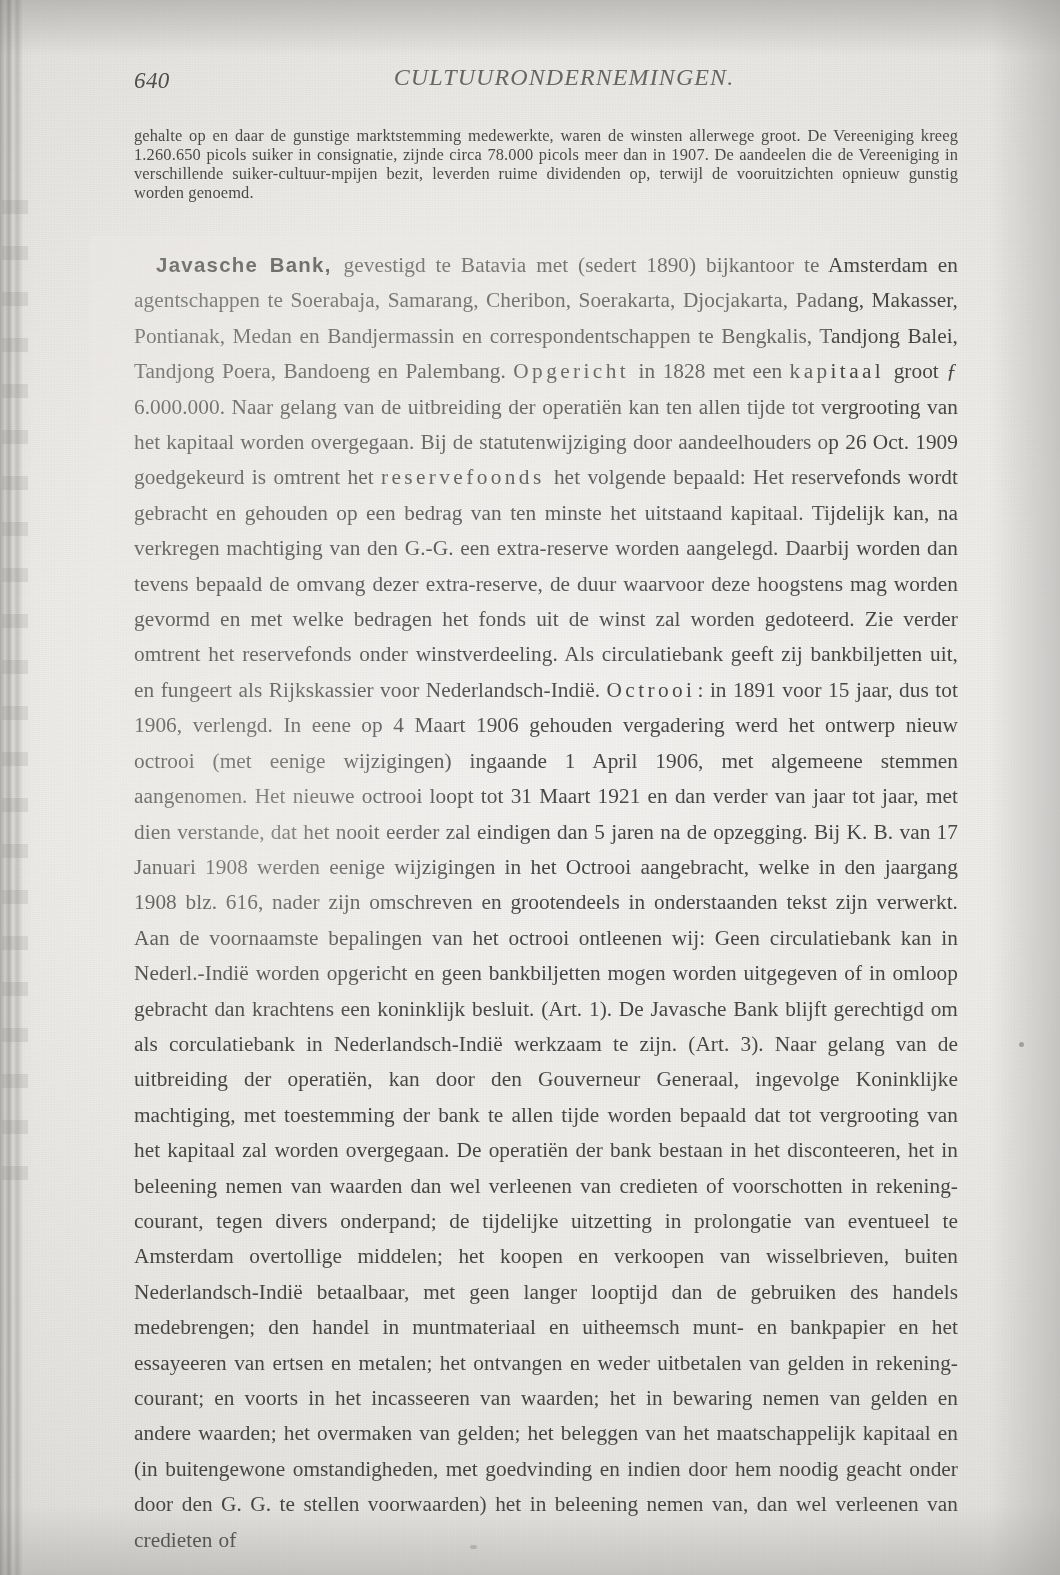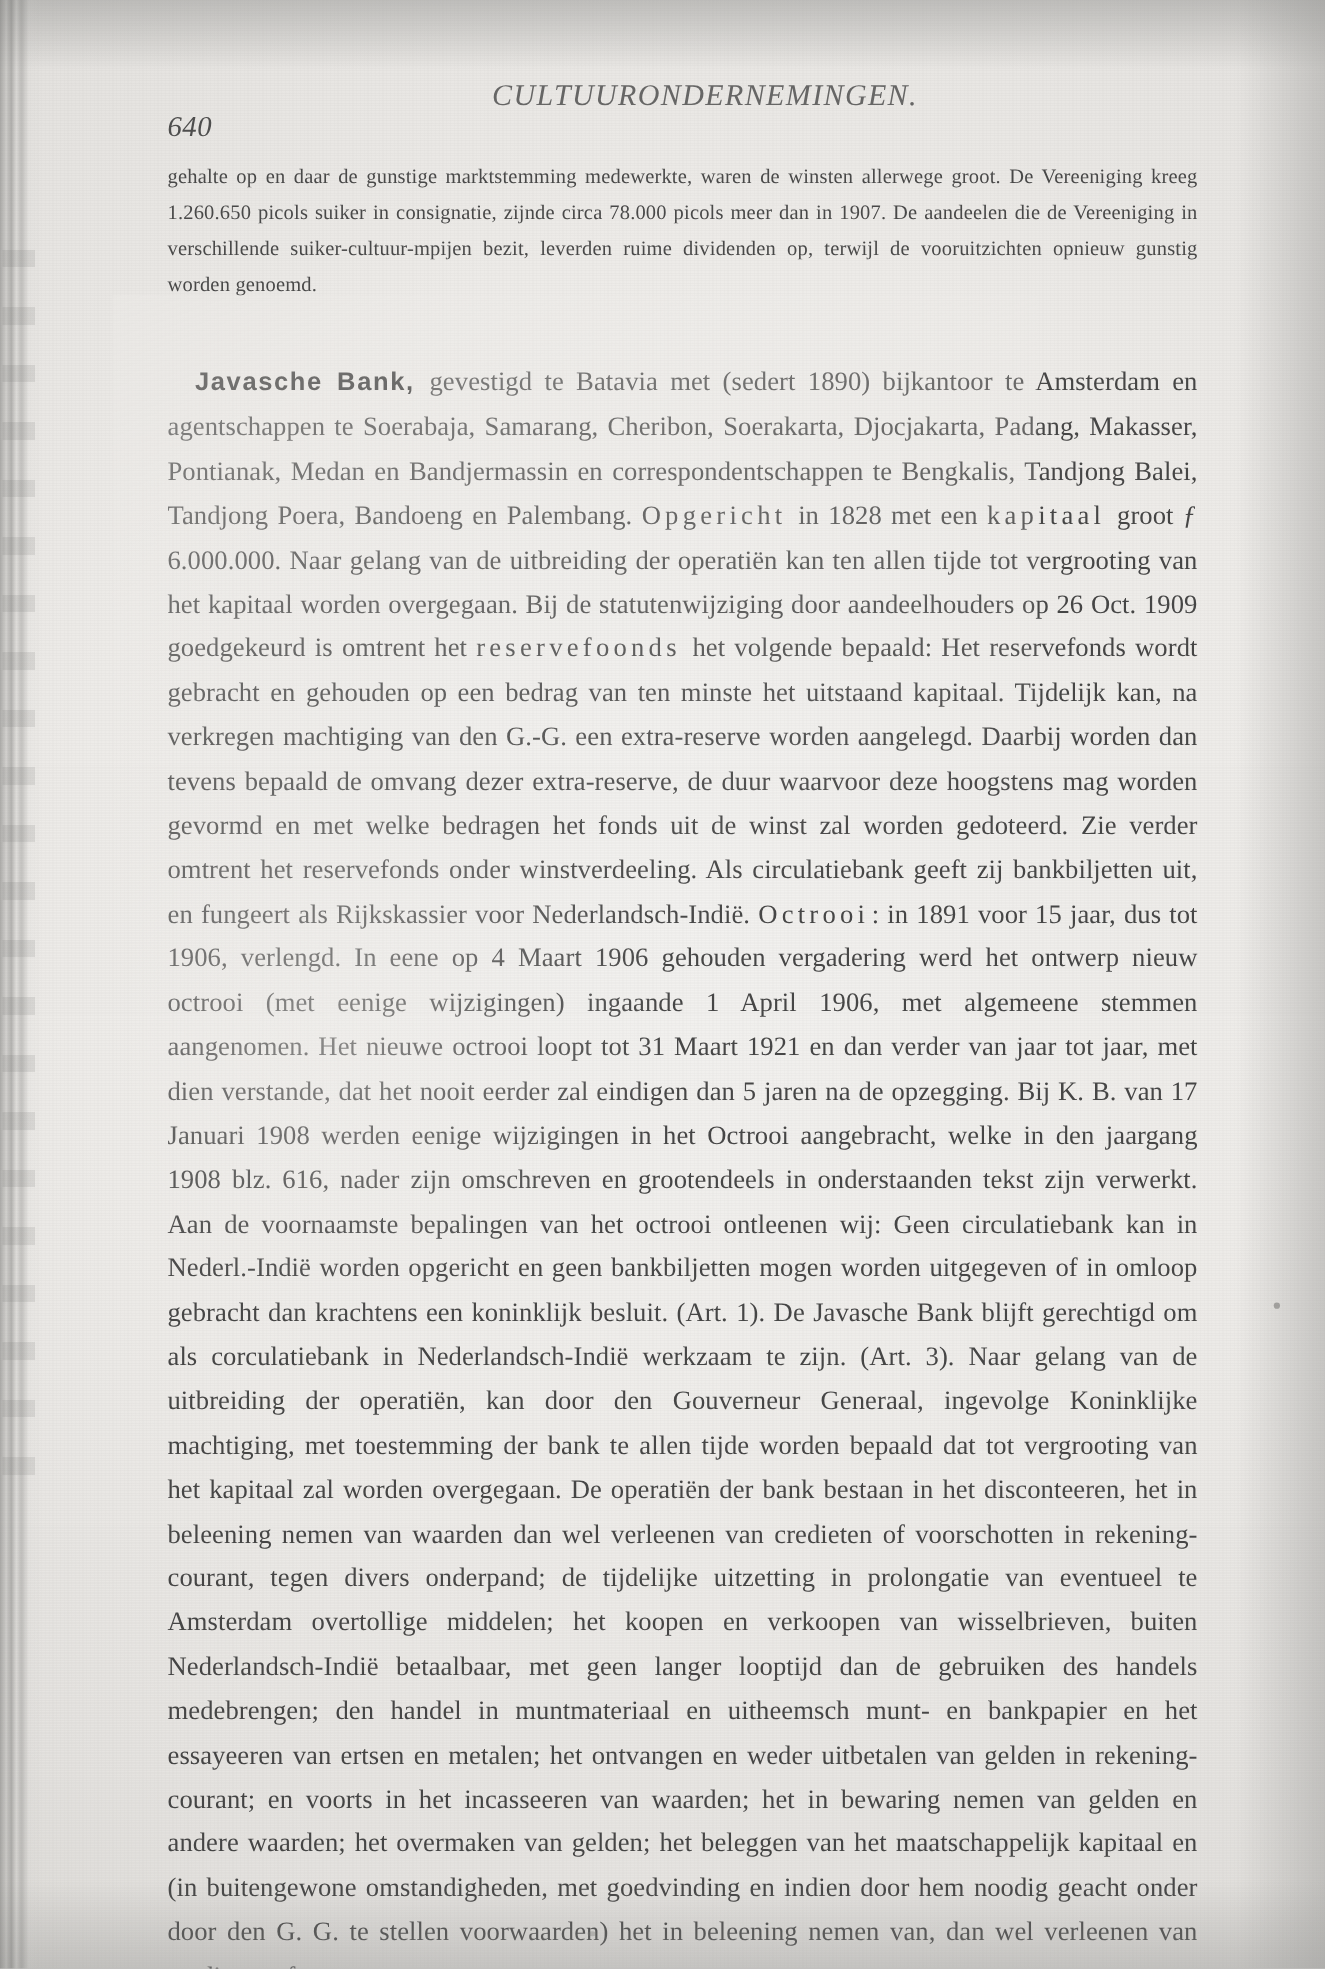--- a/index.html
+++ b/index.html
@@ -98,21 +98,20 @@
   .folio {
     position: absolute;
     left: 0;
     top: 4px;
     font-family: "Liberation Serif", "DejaVu Serif", serif;
     font-style: italic;
     font-size: 23px;
     letter-spacing: .4px;
     color: #3a3a3a;
     opacity: .88;
-    margin-top: 21px;
   }
   .head-title {
     position: absolute;
     left: 0; right: 0;
     top: 0;
     text-align: center;
     font-family: "Liberation Serif", "DejaVu Serif", serif;
     font-style: italic;
     font-size: 24px;
     letter-spacing: 1.1px;
@@ -131,21 +130,21 @@
   p {
     margin: 0;
     text-align: justify;
     text-justify: inter-word;
     hyphens: none;
   }
 
   
   .p-small {
     font-size: 16.4px;
-    line-height: 29px;
+    line-height: 19px;
     letter-spacing: .15px;
     color: #3c3c3c;
     opacity: .92;
     margin-bottom: 0;
   }
 
   .gap { height: 46px; }
 
   .p-main {
     font-size: 21.3px;

